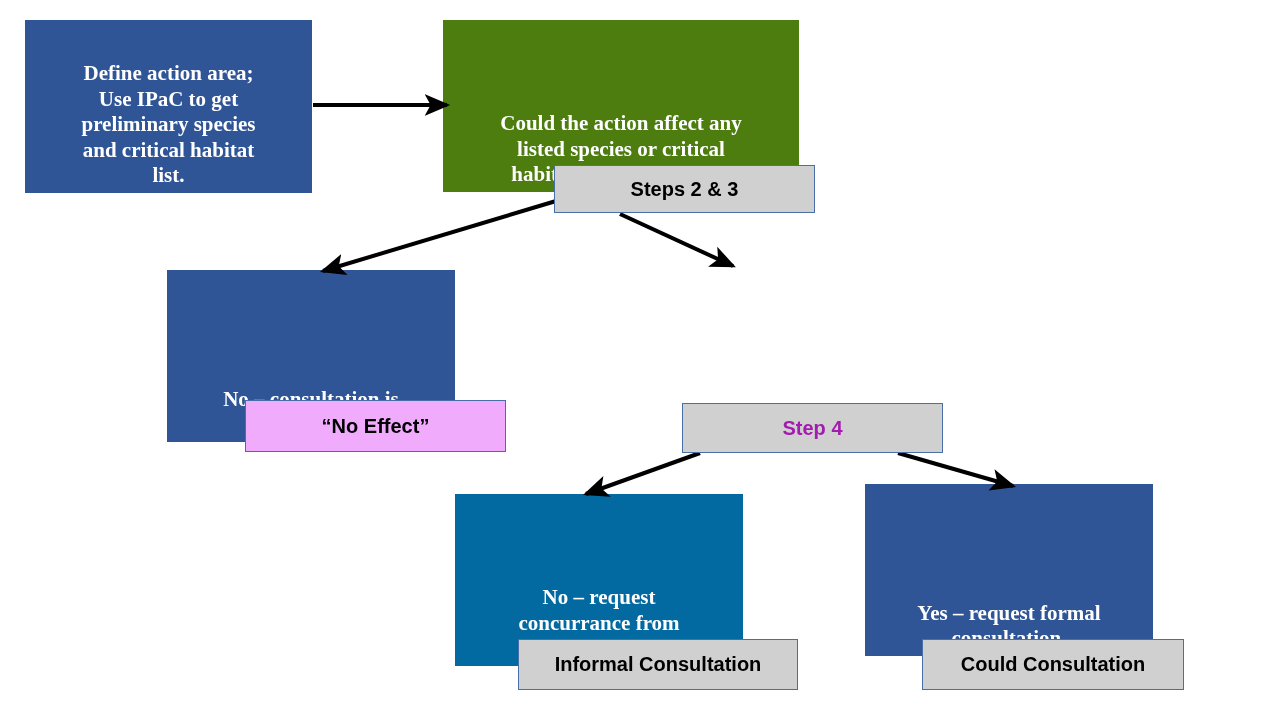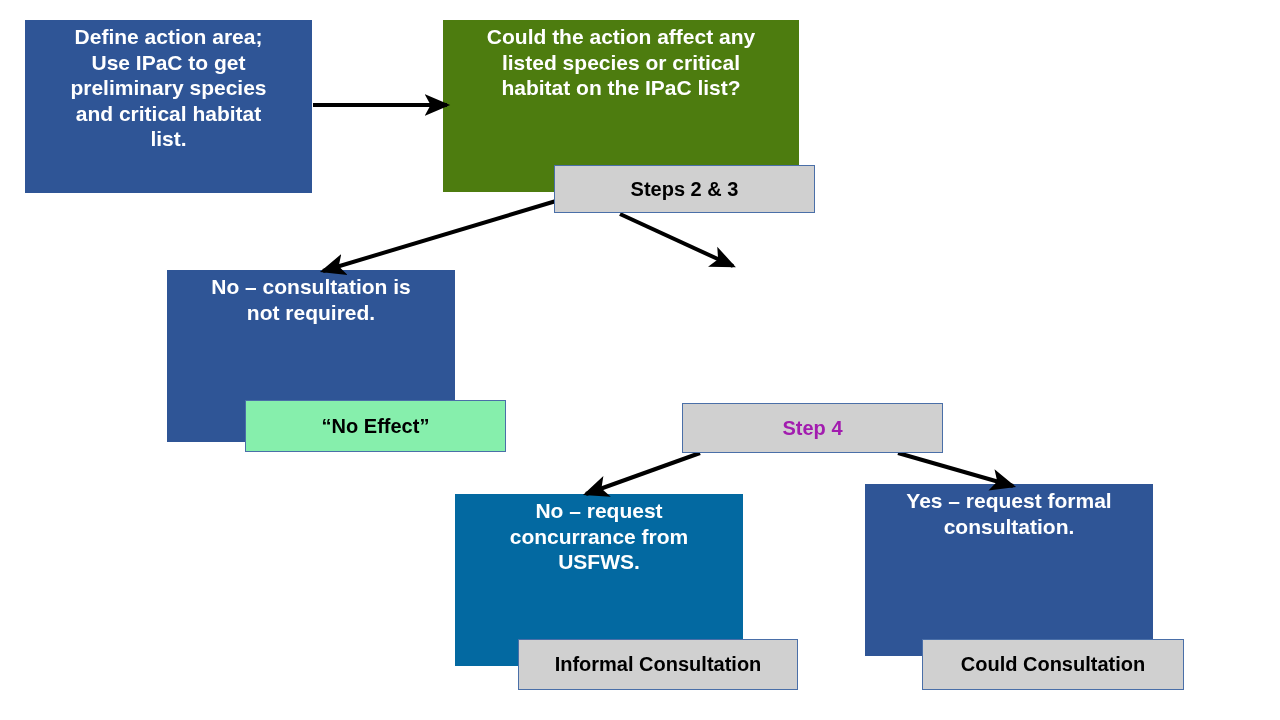--- a/index.html
+++ b/index.html
@@ -17,28 +17,29 @@
     position: relative;
     width: 1280px;
     height: 720px;
     background: #ffffff;
   }
   .node {
     position: absolute;
     background: #2f5596;
     color: #ffffff;
     display: flex;
-    align-items: flex-start;
+    align-items: flex-end;
     justify-content: center;
     text-align: center;
     font-weight: bold;
     line-height: 1.22;
     box-sizing: border-box;
     padding: 4px 8px;
     z-index: 2;
+    font-family: Liberation Serif, serif;
   }
   .node .txt {
     display: block;
     width: 100%;
     white-space: pre-line;
   }
   .tag {
     position: absolute;
     background: #d0d0d0;
     color: #000000;
@@ -101,21 +102,21 @@
     <line marker-end="url(#ah)" stroke="#000000" stroke-width="4" id="a0" x1="313" y1="105" x2="447" y2="105"></line>
     <line marker-end="url(#ah)" stroke="#000000" stroke-width="4" id="a1" x1="556" y1="201" x2="323" y2="271"></line>
     <line marker-end="url(#ah)" stroke="#000000" stroke-width="4" id="a2" x1="620" y1="214" x2="733" y2="266"></line>
     <line marker-end="url(#ah)" stroke="#000000" stroke-width="4" id="a3" x1="700" y1="453" x2="586" y2="494"></line>
     <line marker-end="url(#ah)" stroke="#000000" stroke-width="4" id="a4" x1="898" y1="453" x2="1013" y2="486"></line>
   </svg>
 
   <div class="tag" id="t0" style="left: 554px; top: 165px; width: 261px; height: 48px; font-size: 20px; background: rgb(208, 208, 208); border-color: rgb(74, 111, 168); color: rgb(0, 0, 0);">
     <span>Steps 2 &amp; 3</span>
   </div>
-  <div class="tag" id="t1" style="left: 245px; top: 400px; width: 261px; height: 52px; font-size: 20px; background: #86efac; border-color: rgb(74, 111, 168); color: rgb(0, 0, 0);">
+  <div class="tag" id="t1" style="left: 245px; top: 400px; width: 261px; height: 52px; font-size: 20px; background: #f0abfc; border-color: rgb(74, 111, 168); color: rgb(0, 0, 0);">
     <span>“No Effect”</span>
   </div>
   <div class="tag" id="t2" style="left: 682px; top: 403px; width: 261px; height: 50px; font-size: 20px; background: rgb(208, 208, 208); border-color: rgb(74, 111, 168); color: #a21caf;">
     <span>Step 4</span>
   </div>
   <div class="tag" id="t3" style="left: 518px; top: 639px; width: 280px; height: 51px; font-size: 20px; background: rgb(208, 208, 208); border-color: rgb(74, 111, 168); color: rgb(0, 0, 0);">
     <span>Informal Consultation</span>
   </div>
   <div class="tag" id="t4" style="left: 922px; top: 639px; width: 262px; height: 51px; font-size: 20px; background: rgb(208, 208, 208); border-color: rgb(74, 111, 168); color: rgb(0, 0, 0);">
     <span>Could Consultation</span>

